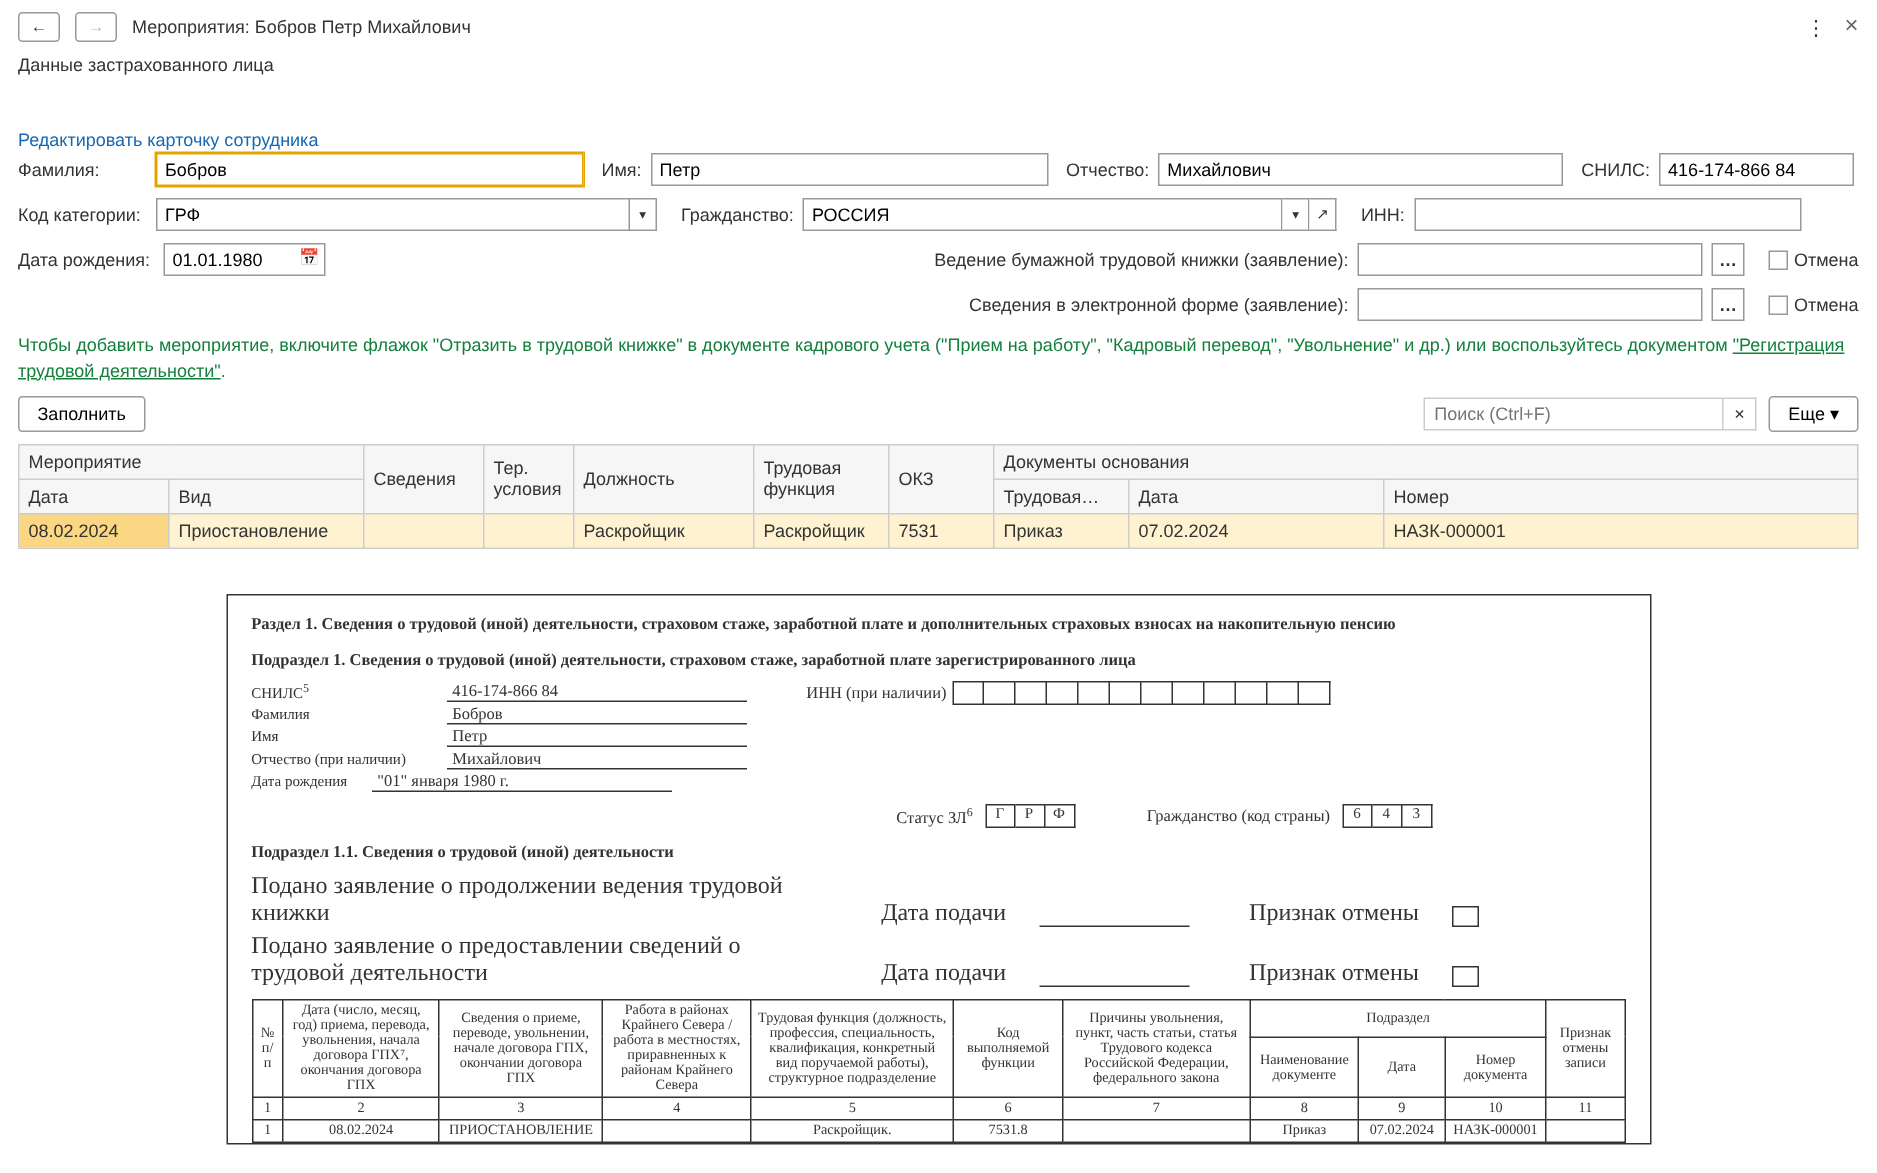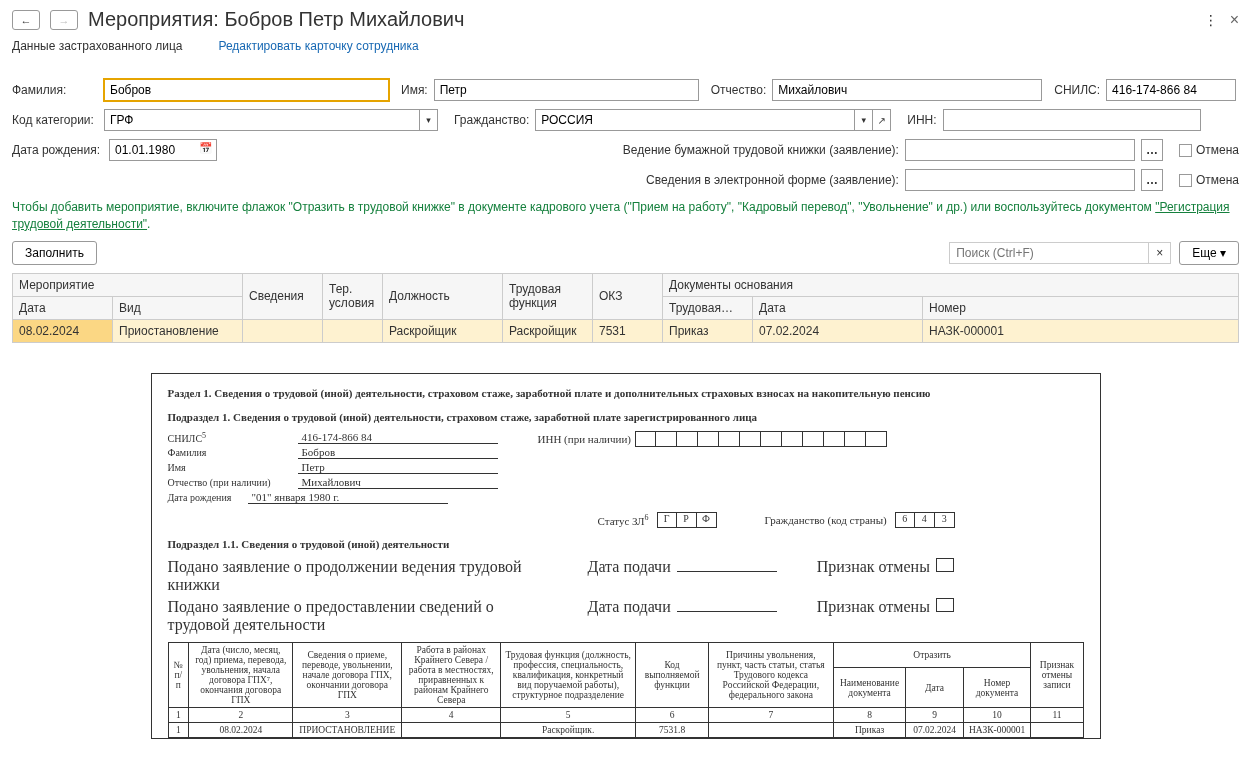--- a/index.html
+++ b/index.html
@@ -26,35 +26,36 @@
     border: 1px solid #999;
     border-radius: 3px;
     background: #fff;
     display: inline-flex;
     align-items: center;
     justify-content: center;
     cursor: pointer;
     font-size: 11px;
   }
   .page-title {
-    font-size: 20px;
+    font-size: 12px;
     font-weight: normal;
   }
   .header-right {
     margin-left: auto;
     display: flex;
     gap: 12px;
     align-items: center;
   }
   .dots-icon { font-size: 14px; cursor: pointer; }
   .close-x { font-size: 16px; cursor: pointer; color: #666; }
   .sub-row {
     display: flex;
     gap: 36px;
-    margin-bottom: 26px;
+    margin-bottom: 2px;
+    flex-direction: column;
   }
   .link { color: #1768b3; cursor: pointer; }
   .form-row {
     display: flex;
     align-items: center;
     gap: 6px;
     margin-bottom: 8px;
     flex-wrap: nowrap;
   }
   .lbl { white-space: nowrap; }
@@ -230,21 +231,21 @@
   .st-cells { display: flex; }
   .st-cell {
     width: 20px; height: 16px;
     border: 1px solid #333;
     border-left: none;
     text-align: center;
     font-size: 10px;
   }
   .st-cell:first-child { border-left: 1px solid #333; }
   .po-flag-row { display: flex; gap: 40px; margin: 4px 0; font-size: 16px; }
-  .po-fl-col { display: flex; align-items: flex-start; gap: 6px; }
+  .po-fl-col { display: flex; align-items: flex-end; gap: 22px; }
   .po-fl-underline { border-bottom: 1px solid #333; min-width: 100px; height: 14px; }
   .po-fl-box { width: 18px; height: 14px; border: 1px solid #333; }
   .po-table {
     width: 100%;
     border-collapse: collapse;
     margin-top: 8px;
   }
   .po-table th, .po-table td {
     border: 1px solid #333;
     padding: 2px 4px;
@@ -462,25 +463,25 @@
     <table class="po-table">
       <thead>
         <tr>
           <th rowspan="2" style="width:20px">№ п/п</th>
           <th rowspan="2" style="width:100px">Дата (число, месяц, год) приема, перевода, увольнения, начала договора ГПХ⁷, окончания договора ГПХ</th>
           <th rowspan="2" style="width:95px">Сведения о приеме, переводе, увольнении, начале договора ГПХ, окончании договора ГПХ</th>
           <th rowspan="2" style="width:95px">Работа в районах Крайнего Севера / работа в местностях, приравненных к районам Крайнего Севера</th>
           <th rowspan="2" style="width:130px">Трудовая функция (должность, профессия, специальность, квалификация, конкретный вид поручаемой работы), структурное подразделение</th>
           <th rowspan="2" style="width:70px">Код выполняемой функции</th>
           <th rowspan="2" style="width:120px">Причины увольнения, пункт, часть статьи, статья Трудового кодекса Российской Федерации, федерального закона</th>
-          <th colspan="3">Отразить</th>
+          <th colspan="3">Подраздел</th>
           <th rowspan="2" style="width:50px">Признак отмены записи</th>
         </tr>
         <tr>
-          <th style="width:70px">Наименование документа</th>
+          <th style="width:70px">Наименование документе</th>
           <th style="width:55px">Дата</th>
           <th style="width:55px">Номер документа</th>
         </tr>
         <tr class="po-num-row">
           <td>1</td>
           <td>2</td>
           <td>3</td>
           <td>4</td>
           <td>5</td>
           <td>6</td>

